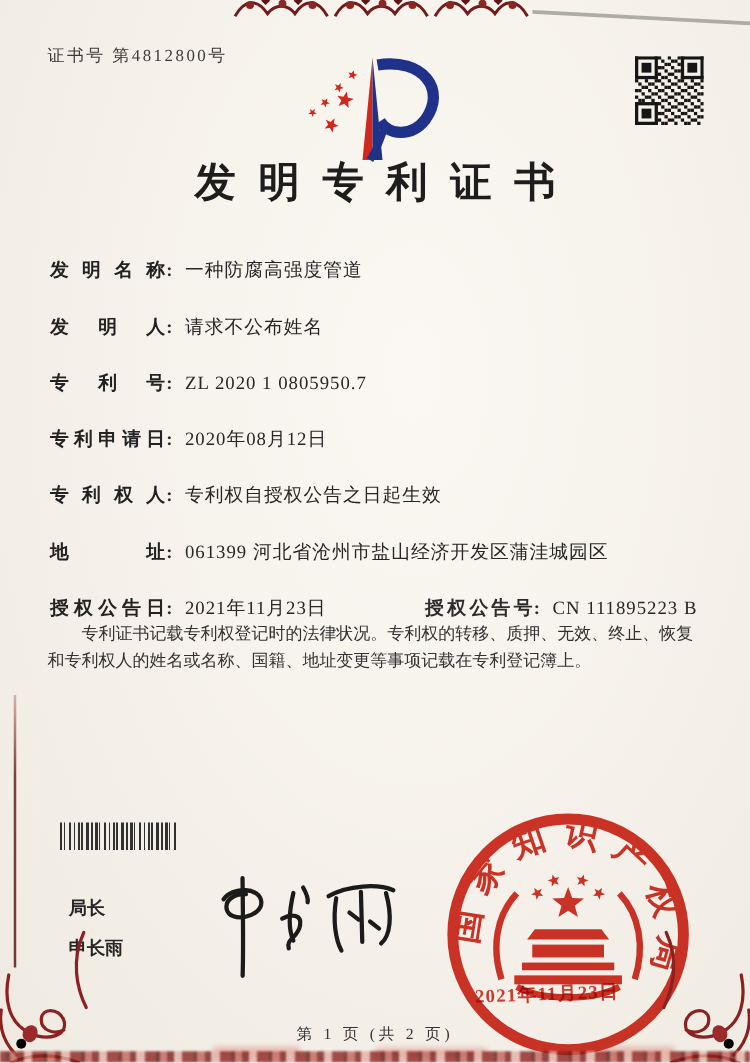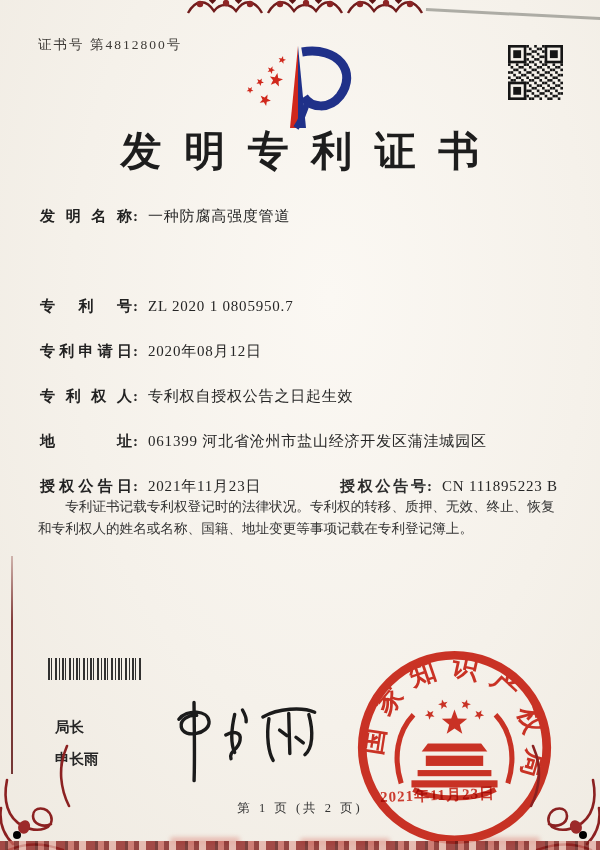--- a/index.html
+++ b/index.html
@@ -4,21 +4,21 @@
 <style>
   html,body{margin:0;padding:0;background:#e9e6e0;}
   .page{position:relative;width:600px;height:850px;overflow:hidden;
         background:radial-gradient(ellipse at 55% 35%, #fbf8f3 0%, #f5f1ea 55%, #efeae1 100%);
         font-family:"Liberation Serif","DejaVu Serif",serif;color:#2c2c2c;}
   
   .certno{position:absolute;left:38px;top:36px;font-size:13.5px;letter-spacing:2px;color:#3d3a36;}
   .logo{position:absolute;left:238px;top:38px;}
   .qr{position:absolute;left:508px;top:45px;}
   .title{position:absolute;left:0;top:124px;width:100%;margin:0;text-align:center;
-         font-size:41px;font-weight:bold;letter-spacing:0.55em;text-indent:0.55em;color:#1d1d1d;}
+         font-size:33px;font-weight:bold;letter-spacing:0.55em;text-indent:0.55em;color:#1d1d1d;}
   
   .row{position:absolute;left:40px;font-size:15px;white-space:nowrap;}
   .lbl{display:inline-block;width:92px;text-align:justify;text-align-last:justify;font-weight:600;color:#222;}
   .col{font-weight:600;margin:0 10px 0 1px;}
   .val{letter-spacing:0.8px;color:#262626;}
   .grant2{position:absolute;left:300px;top:0;}
   .lbl2{display:inline-block;width:86px;text-align:justify;text-align-last:justify;font-weight:600;}
   
   .bodytext{position:absolute;left:38px;top:496px;width:526px;}
   .bodytext p{margin:0 0 3px 0;text-indent:2em;font-size:13.6px;line-height:1.62;color:#323232;}
@@ -31,21 +31,21 @@
   .sig{position:absolute;left:158px;top:694px;transform:rotate(-3deg);}
   .sig path{stroke:#1b1b1b;stroke-width:3.4;fill:none;stroke-linecap:round;stroke-linejoin:round;}
   
   .seal{position:absolute;left:352px;top:645px;mix-blend-mode:multiply;opacity:.95;}
   .sealstroke{stroke:#d02a1c;fill:none;}
   .sealfill{fill:#d02a1c;}
   .sealtext{font-size:26px;font-weight:bold;fill:#d02a1c;letter-spacing:12px;}
   .sealdate{position:absolute;left:380px;top:786px;color:#d02a1c;font-size:15px;font-weight:bold;
             letter-spacing:1px;transform:rotate(-2deg);mix-blend-mode:multiply;opacity:.9;}
   
-  .footer{position:absolute;left:0;top:800px;width:100%;text-align:center;font-size:12.5px;letter-spacing:3px;color:#333;}
+  .footer{position:absolute;left:0;top:819px;width:100%;text-align:center;font-size:12.5px;letter-spacing:3px;color:#333;}
   
   .topstrip{position:absolute;left:186px;top:-5px;}
   .grayline{position:absolute;left:426px;top:8px;width:178px;height:2.5px;background:#8f8e88;
             transform:rotate(3deg);transform-origin:left center;opacity:.7;}
   .leftline{position:absolute;left:11px;top:556px;width:2.4px;height:218px;
             background:linear-gradient(#c9a9a2 0%,#6e1d1d 30%,#5f1717 100%);opacity:.85;}
   .corner{position:absolute;bottom:-3px;}
   .corner.left{left:-3px;}
   .corner.right{right:-3px;transform:scaleX(-1);}
   .corner path{stroke:#8b2121;stroke-width:2.6;fill:none;stroke-linecap:round;}
@@ -232,20 +232,23 @@
       <rect x="52" y="36.4" width="2.6" height="2.6" fill="#161616"></rect>
       <rect x="52" y="41.6" width="2.6" height="2.6" fill="#161616"></rect>
       <rect x="52" y="46.800000000000004" width="2.6" height="2.6" fill="#161616"></rect>
     </svg>
 
   <h1 class="title">发明专利证书</h1>
 
   <div class="row" style="top:207px">
     <span class="lbl">发明名称</span><span class="col">:</span><span class="val">一种防腐高强度管道</span>
   </div>
+  <div class="row" style="top:252px">
+    <span class="lbl">发明人</span><span class="col">:</span><span class="val">请求不公布姓名</span>
+  </div>
   <div class="row" style="top:297px">
     <span class="lbl">专利号</span><span class="col">:</span><span class="val">ZL 2020 1 0805950.7</span>
   </div>
   <div class="row" style="top:342px">
     <span class="lbl">专利申请日</span><span class="col">:</span><span class="val">2020年08月12日</span>
   </div>
   <div class="row" style="top:387px">
     <span class="lbl">专利权人</span><span class="col">:</span><span class="val">专利权自授权公告之日起生效</span>
   </div>
   <div class="row" style="top:432px">

